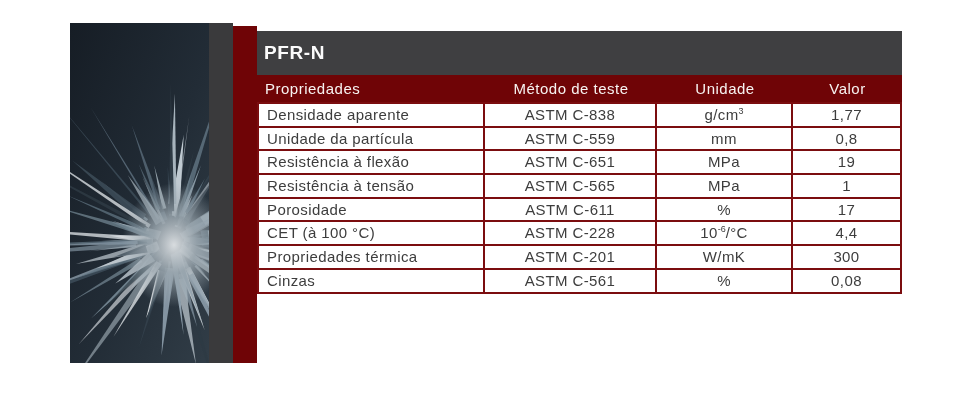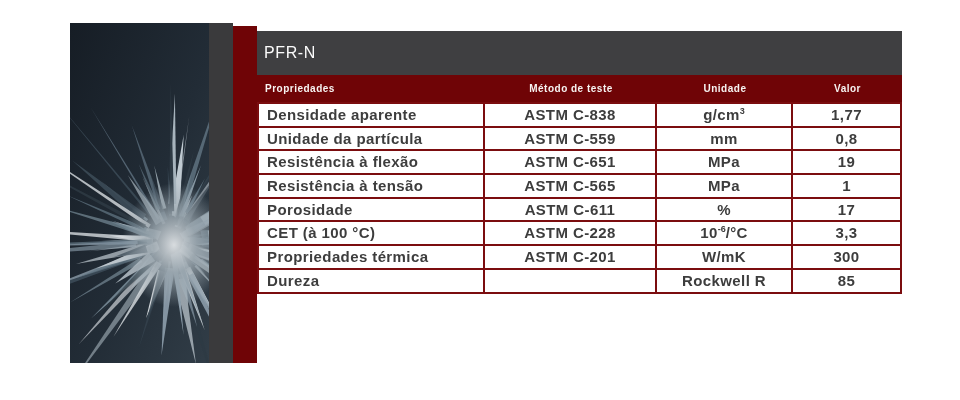--- a/index.html
+++ b/index.html
@@ -18,35 +18,35 @@
     position:absolute;left:233px;top:26px;width:24px;height:337px;background:#6f0406;
   }
   .content{
     position:absolute;left:257px;top:31px;width:645px;
   }
   .title-bar{
     height:44px;background:#3f3f41;display:flex;align-items:center;
     padding-left:7px;box-sizing:border-box;
   }
   .title-text{
-    color:#fbfbfb;font-weight:normal;font-size:16px;letter-spacing:.6px;
+    color:#fbfbfb;font-weight:bold;font-size:19px;letter-spacing:.6px;
   }
   table.props{
     border-spacing:0;width:645px;table-layout:fixed;
   }
   table.props th{
-    background:#6f0406;color:#f7f3f1;font-weight:bold;font-size:10px;
+    background:#6f0406;color:#f7f3f1;font-weight:normal;font-size:15px;
     letter-spacing:.5px;height:27px;padding:0;text-align:center;
   }
   table.props th.c1{text-align:left;padding-left:8px;}
   table.props td{
     border-right:2px solid #7b0d0f;border-bottom:2px solid #7b0d0f;
     font-size:15px;letter-spacing:.4px;color:#3d3d3d;height:21.7px;
     padding:0;text-align:center;white-space:nowrap;overflow:hidden;
-    background:#ffffff;line-height:1.05;font-weight:bold;
+    background:#ffffff;line-height:1.05;
   }
   table.props td.c1{text-align:left;padding-left:8px;}
   table.props td:first-child{border-left:2px solid #7b0d0f;}
   table.props tbody tr:first-child td{border-top:2px solid #7b0d0f;}
   sup.u{font-size:9px;letter-spacing:0;}
 </style>
 </head>
 <body>
 
 <svg class="photo" viewBox="0 0 139 340" preserveAspectRatio="none" aria-hidden="true">
@@ -229,29 +229,29 @@
         <tr>
           <td class="c1">Porosidade</td>
           <td>ASTM C-611</td>
           <td><span>%</span><sup class="u"></sup><span></span></td>
           <td>17</td>
         </tr>
         <tr>
           <td class="c1">CET (à 100 °C)</td>
           <td>ASTM C-228</td>
           <td><span>10</span><sup class="u">-6</sup><span>/°C</span></td>
-          <td>3,3</td>
+          <td>4,4</td>
         </tr>
         <tr>
           <td class="c1">Propriedades térmica</td>
           <td>ASTM C-201</td>
           <td><span>W/mK</span><sup class="u"></sup><span></span></td>
           <td>300</td>
         </tr>
         <tr>
-          <td class="c1">Dureza</td>
-          <td></td>
-          <td><span>Rockwell R</span><sup class="u"></sup><span></span></td>
-          <td>85</td>
+          <td class="c1">Cinzas</td>
+          <td>ASTM C-561</td>
+          <td><span>%</span><sup class="u"></sup><span></span></td>
+          <td>0,08</td>
         </tr>
       </tbody>
   </table>
 </div>
 
 </body></html>

